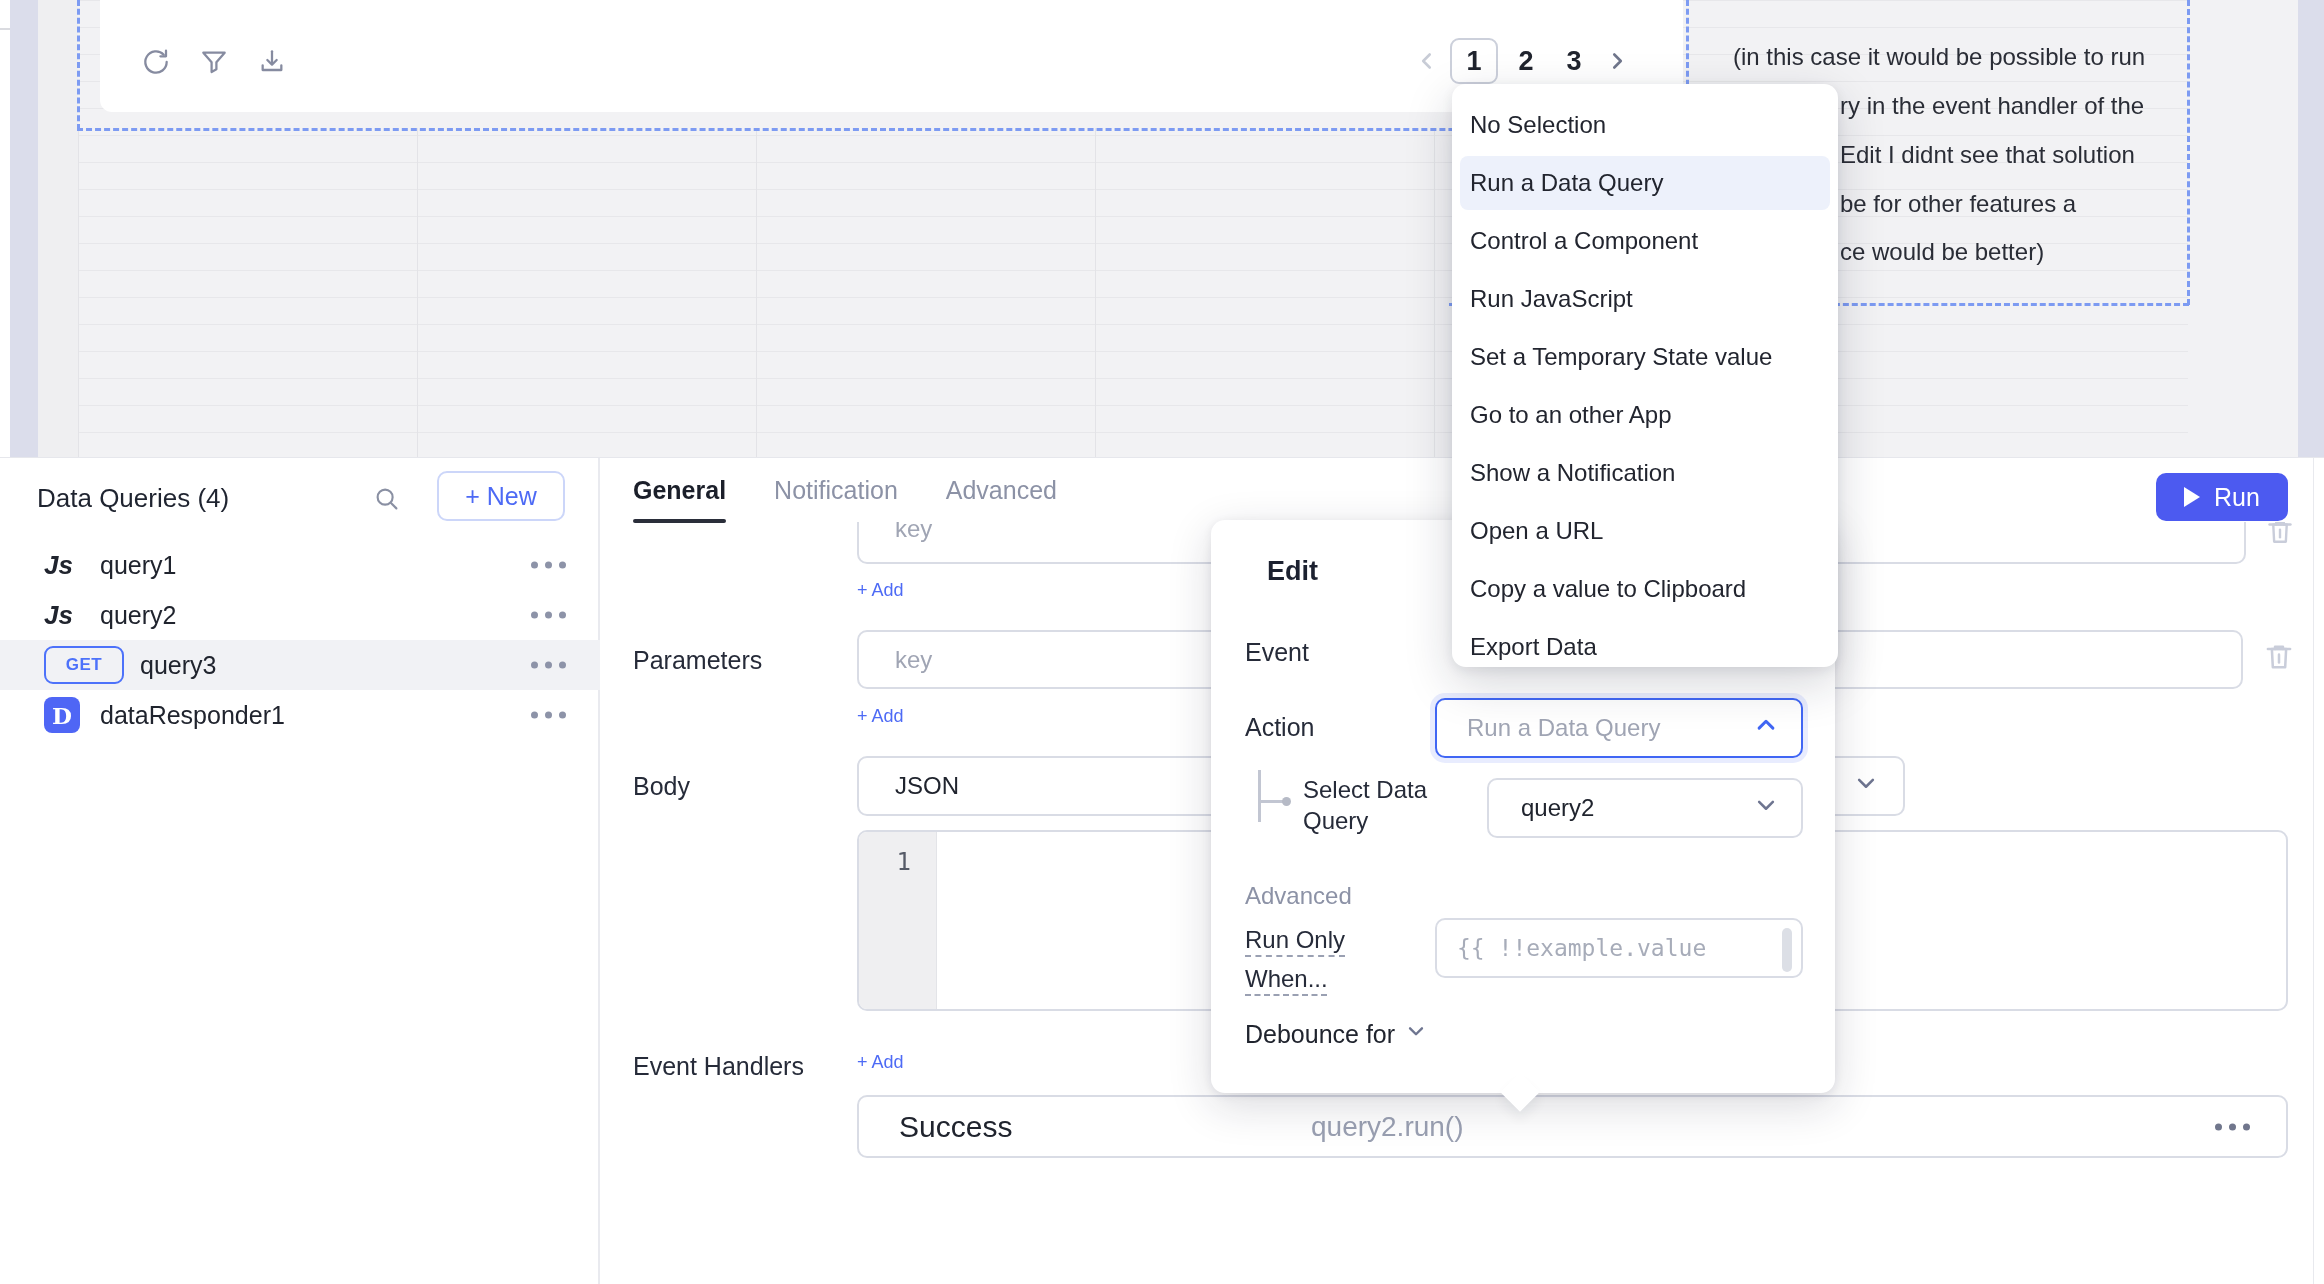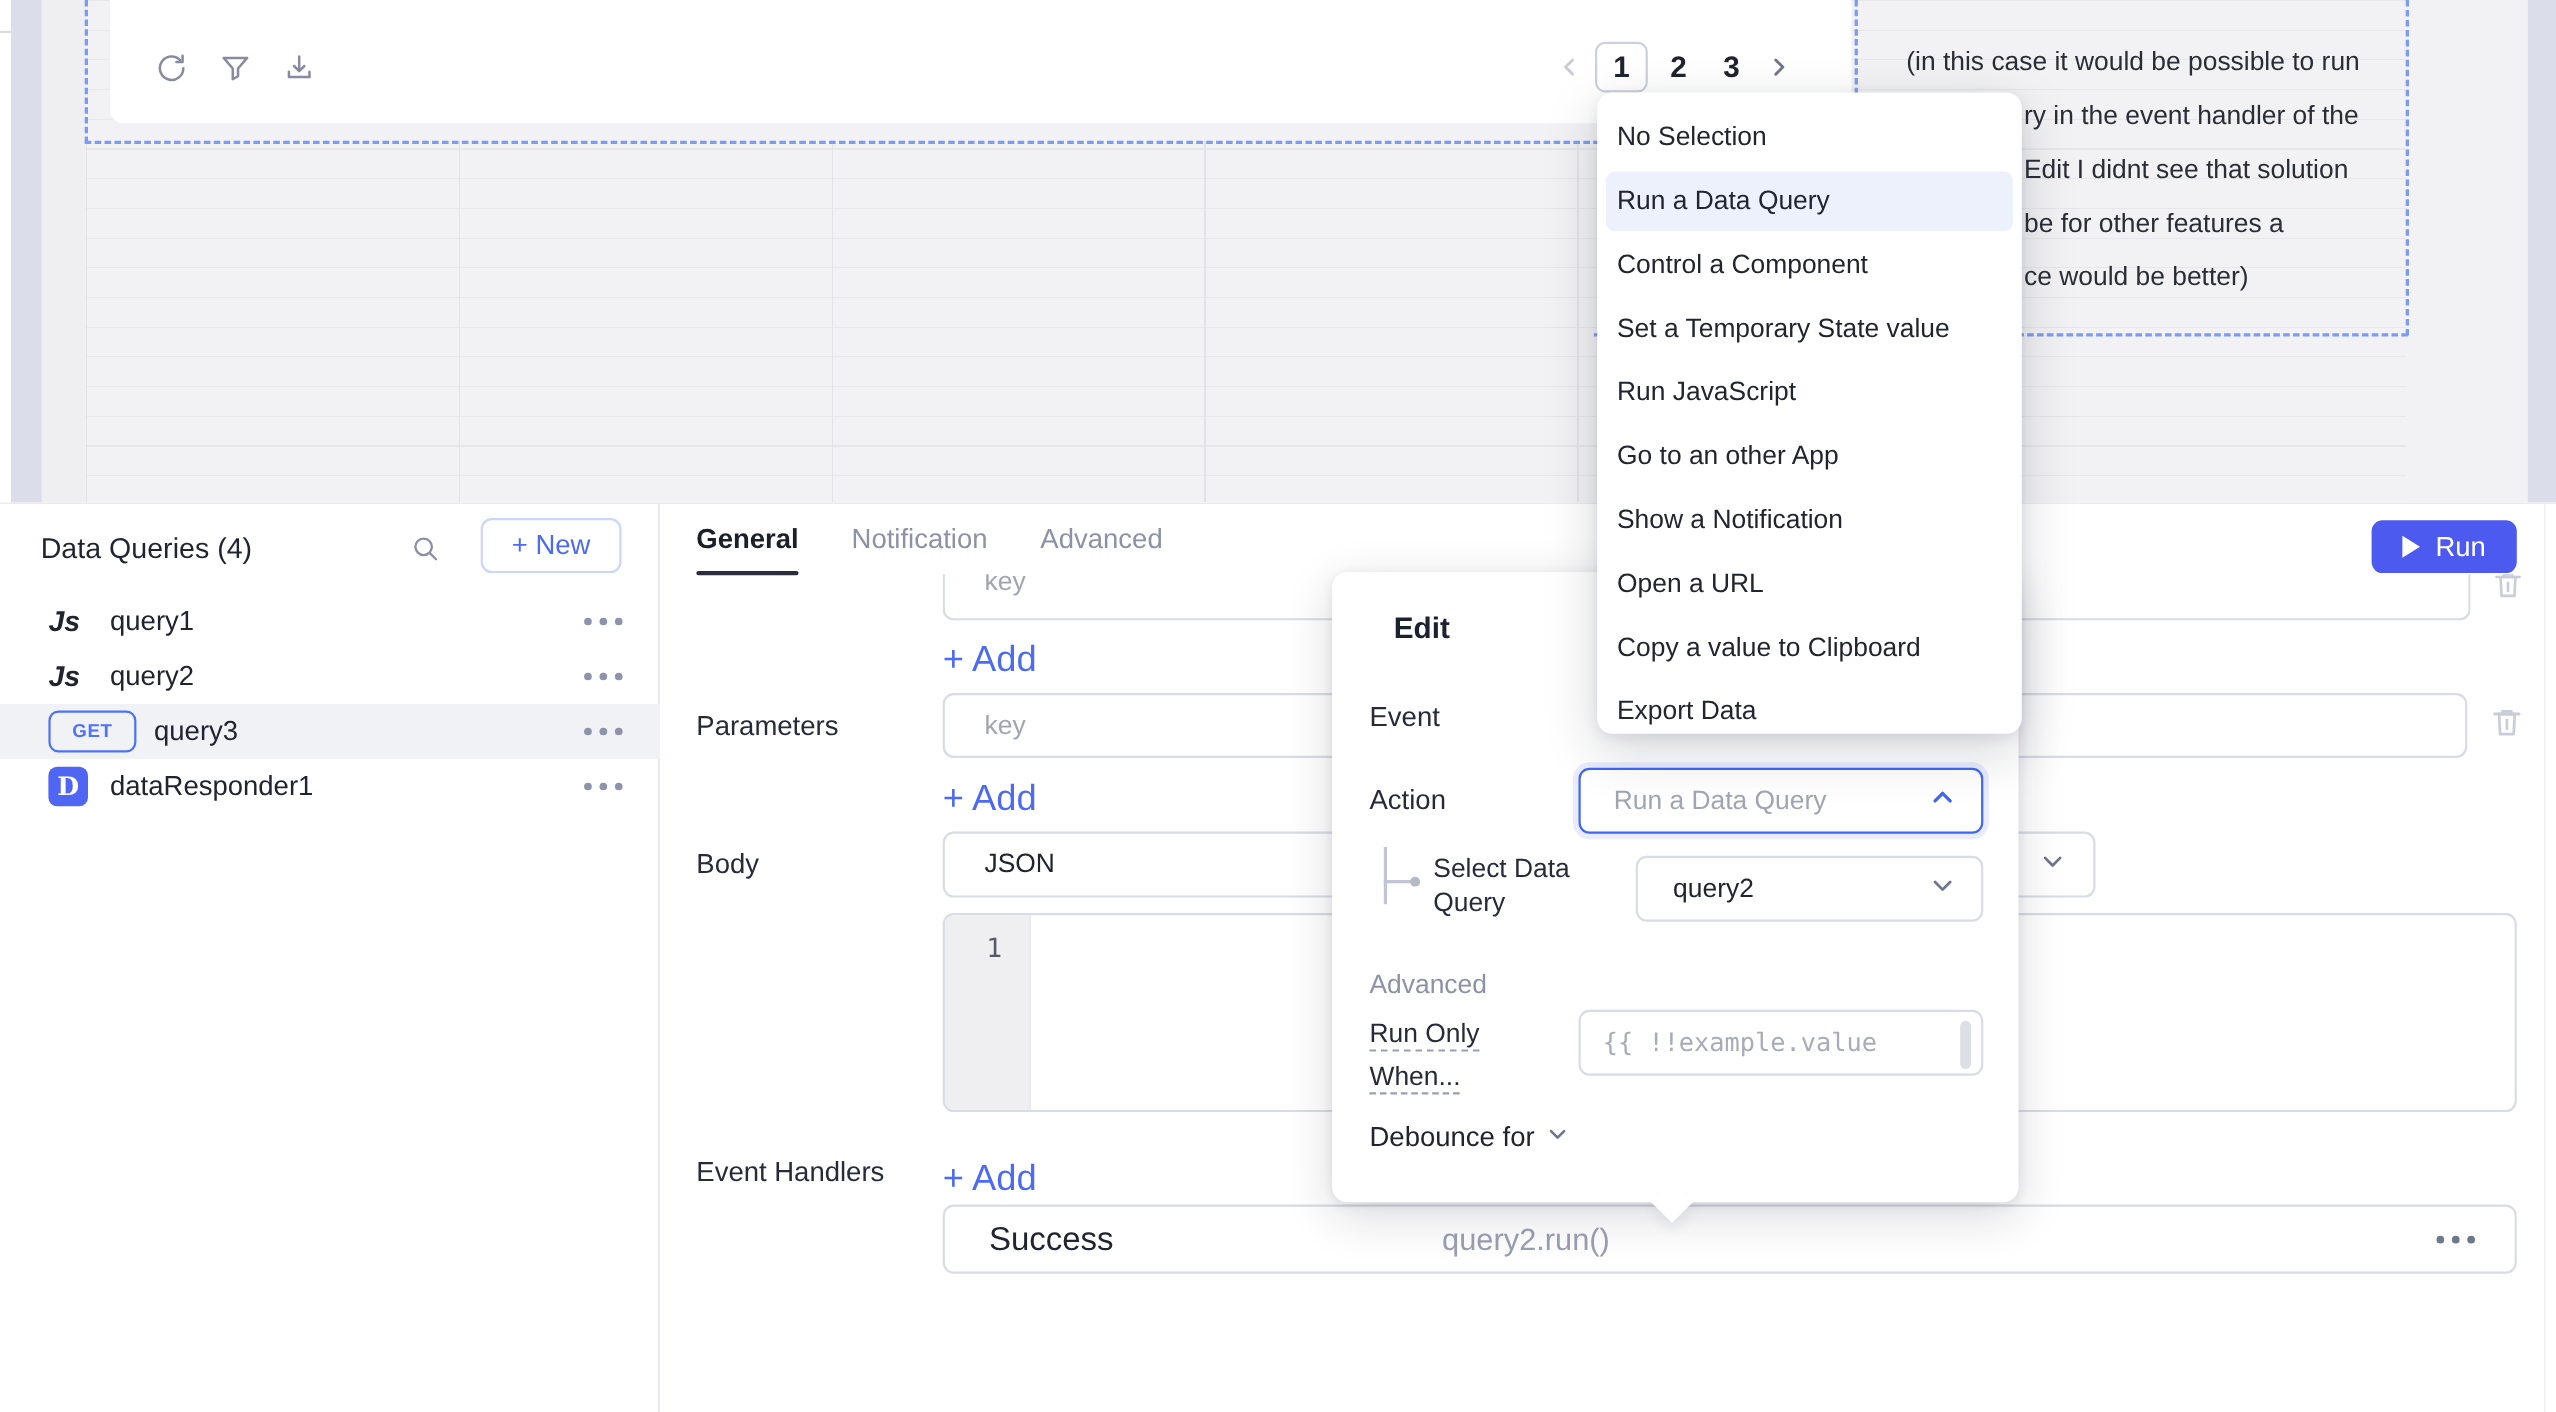--- a/index.html
+++ b/index.html
@@ -68,21 +68,21 @@
   #editor-tabs { position:absolute; left:33px; top:18px; display:flex; gap:48px; }
   .tab { font-size:25px; color:#8c92a6; padding-bottom:18px; position:relative; }
   .tab.active { color:#1b1f2a; font-weight:600; }
   .tab.active::after { content:""; position:absolute; left:0; right:0; bottom:0; height:4px; background:#2a2e3a; border-radius:2px; }
   .btn-run { left:1556px; top:15px; width:132px; height:48px; background:#4c5af0; border-radius:10px;
              display:flex; align-items:center; justify-content:center; gap:14px; color:#fff; font-size:25px; font-weight:500; }
   .play { width:0; height:0; border-left:16px solid #fff; border-top:10px solid transparent; border-bottom:10px solid transparent; }
   .scroll-track { left:1713px; top:0; width:1px; height:827px; background:#e8e9ee; }
 
   .field-label { position:absolute; font-size:25px; color:#262b39; }
-  .add-link { position:absolute; font-size:33px; color:#4d6af5;text-align:center; }
+  .add-link { position:absolute; font-size:18px; color:#4d6af5;text-align:center; }
   .input { position:absolute; border:2px solid #d9dce5; border-radius:10px; background:#fff;
            display:flex; align-items:center; font-size:24px; }
   .ph { color:#a0a5b4; }
   .clip-top { left:257px; top:64px; width:1389px; height:42px; overflow:hidden; }
   .clip-top .input { left:0; top:-28px; width:1389px; height:70px; padding-left:36px; }
   .trash { color:#c9cdda; }
   .trash-clip { left:1662px; top:64px; width:40px; height:32px; overflow:hidden; }
   .trash-clip svg { position:relative; top:-8px; }
 
   .param-input { left:257px; top:172px; width:1386px; height:59px; padding-left:36px; }
@@ -371,20 +371,20 @@
           <path d="m6.5 9.5 5.5 5.5 5.5-5.5"></path>
         </svg>
     </span>
   </div>
 </div>
 
 <div id="action-menu" class="abs">
     <div class="menu-item">No Selection</div>
     <div class="menu-item selected">Run a Data Query</div>
     <div class="menu-item">Control a Component</div>
+    <div class="menu-item">Run JavaScript</div>
     <div class="menu-item">Set a Temporary State value</div>
-    <div class="menu-item">Run JavaScript</div>
     <div class="menu-item">Go to an other App</div>
     <div class="menu-item">Show a Notification</div>
     <div class="menu-item">Open a URL</div>
     <div class="menu-item">Copy a value to Clipboard</div>
     <div class="menu-item">Export Data</div>
   </div>
 
 </body></html>

